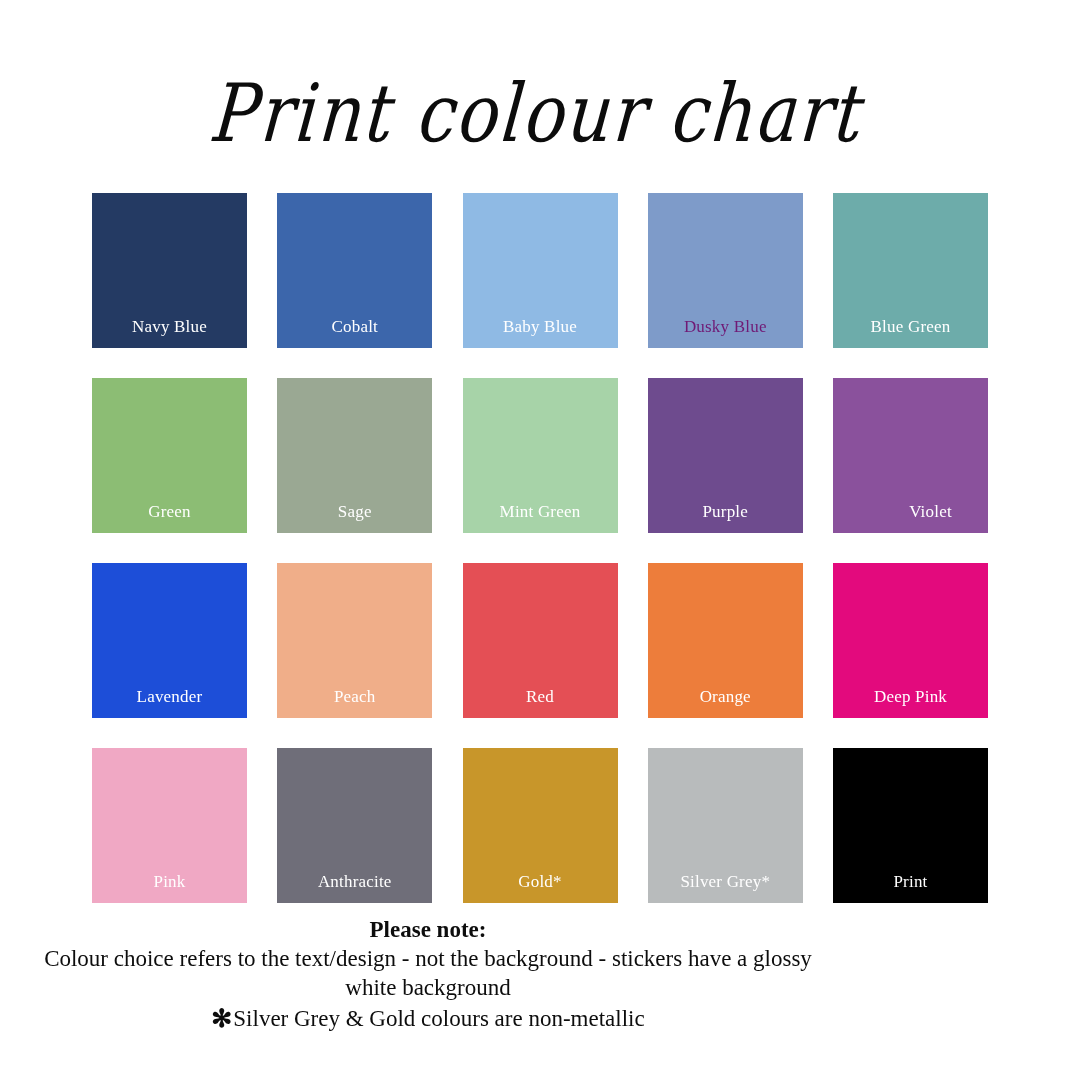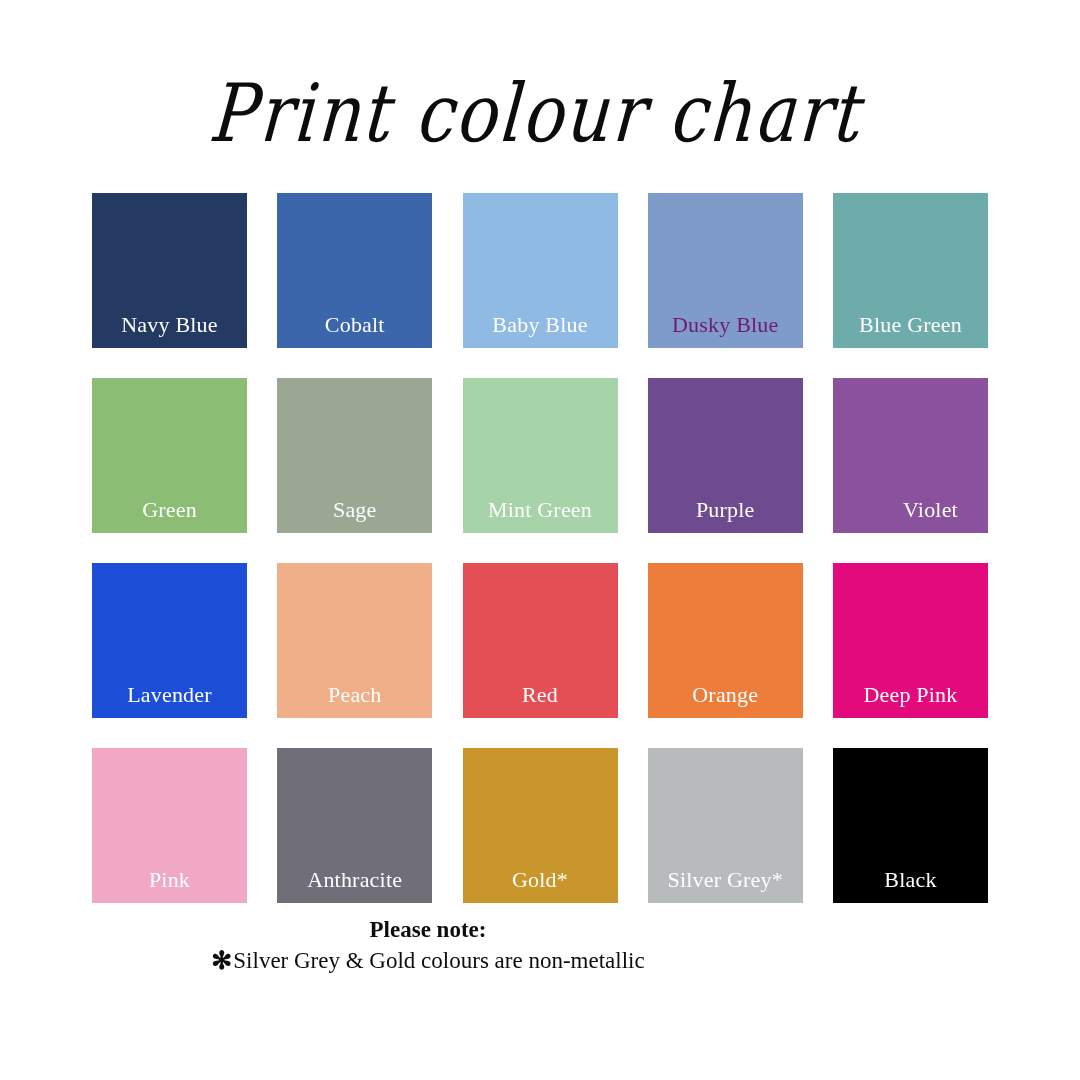--- a/index.html
+++ b/index.html
@@ -65,21 +65,21 @@
     box-sizing: border-box;
     overflow: hidden;
   }
   .swatch-label {
     position: absolute;
     left: 0;
     right: 0;
     bottom: 11px;
     text-align: center;
     font-family: "Liberation Serif", serif;
-    font-size: 22px;
+    font-size: 17px;
     line-height: 1.1;
     letter-spacing: 0.2px;
     color: #ffffff;
     white-space: nowrap;
   }
 
   
   .notes {
     position: absolute;
     left: 0;
@@ -173,22 +173,23 @@
       <div class="swatch" style="background: rgb(111, 110, 121);">
         <span class="swatch-label" style="color: rgb(255, 255, 255);">Anthracite</span>
       </div>
       <div class="swatch" style="background: rgb(200, 150, 42);">
         <span class="swatch-label" style="color: rgb(255, 255, 255);">Gold*</span>
       </div>
       <div class="swatch" style="background: rgb(184, 187, 188);">
         <span class="swatch-label" style="color: rgb(255, 255, 255);">Silver Grey*</span>
       </div>
       <div class="swatch" style="background: rgb(0, 0, 0);">
-        <span class="swatch-label" style="color: rgb(255, 255, 255);">Black</span>
+        <span class="swatch-label" style="color: rgb(255, 255, 255);">Print</span>
       </div>
     </div>
 
   <div class="notes">
     <p class="note-heading">Please note:</p>
+    <p class="note-line">Colour choice refers to the text/design - not the background - stickers have a glossy white background</p>
     <p class="note-line"><span class="star-glyph">✻</span><span>Silver Grey &amp; Gold colours are non-metallic</span></p>
   </div>
 
 </div>
 
 </body></html>

